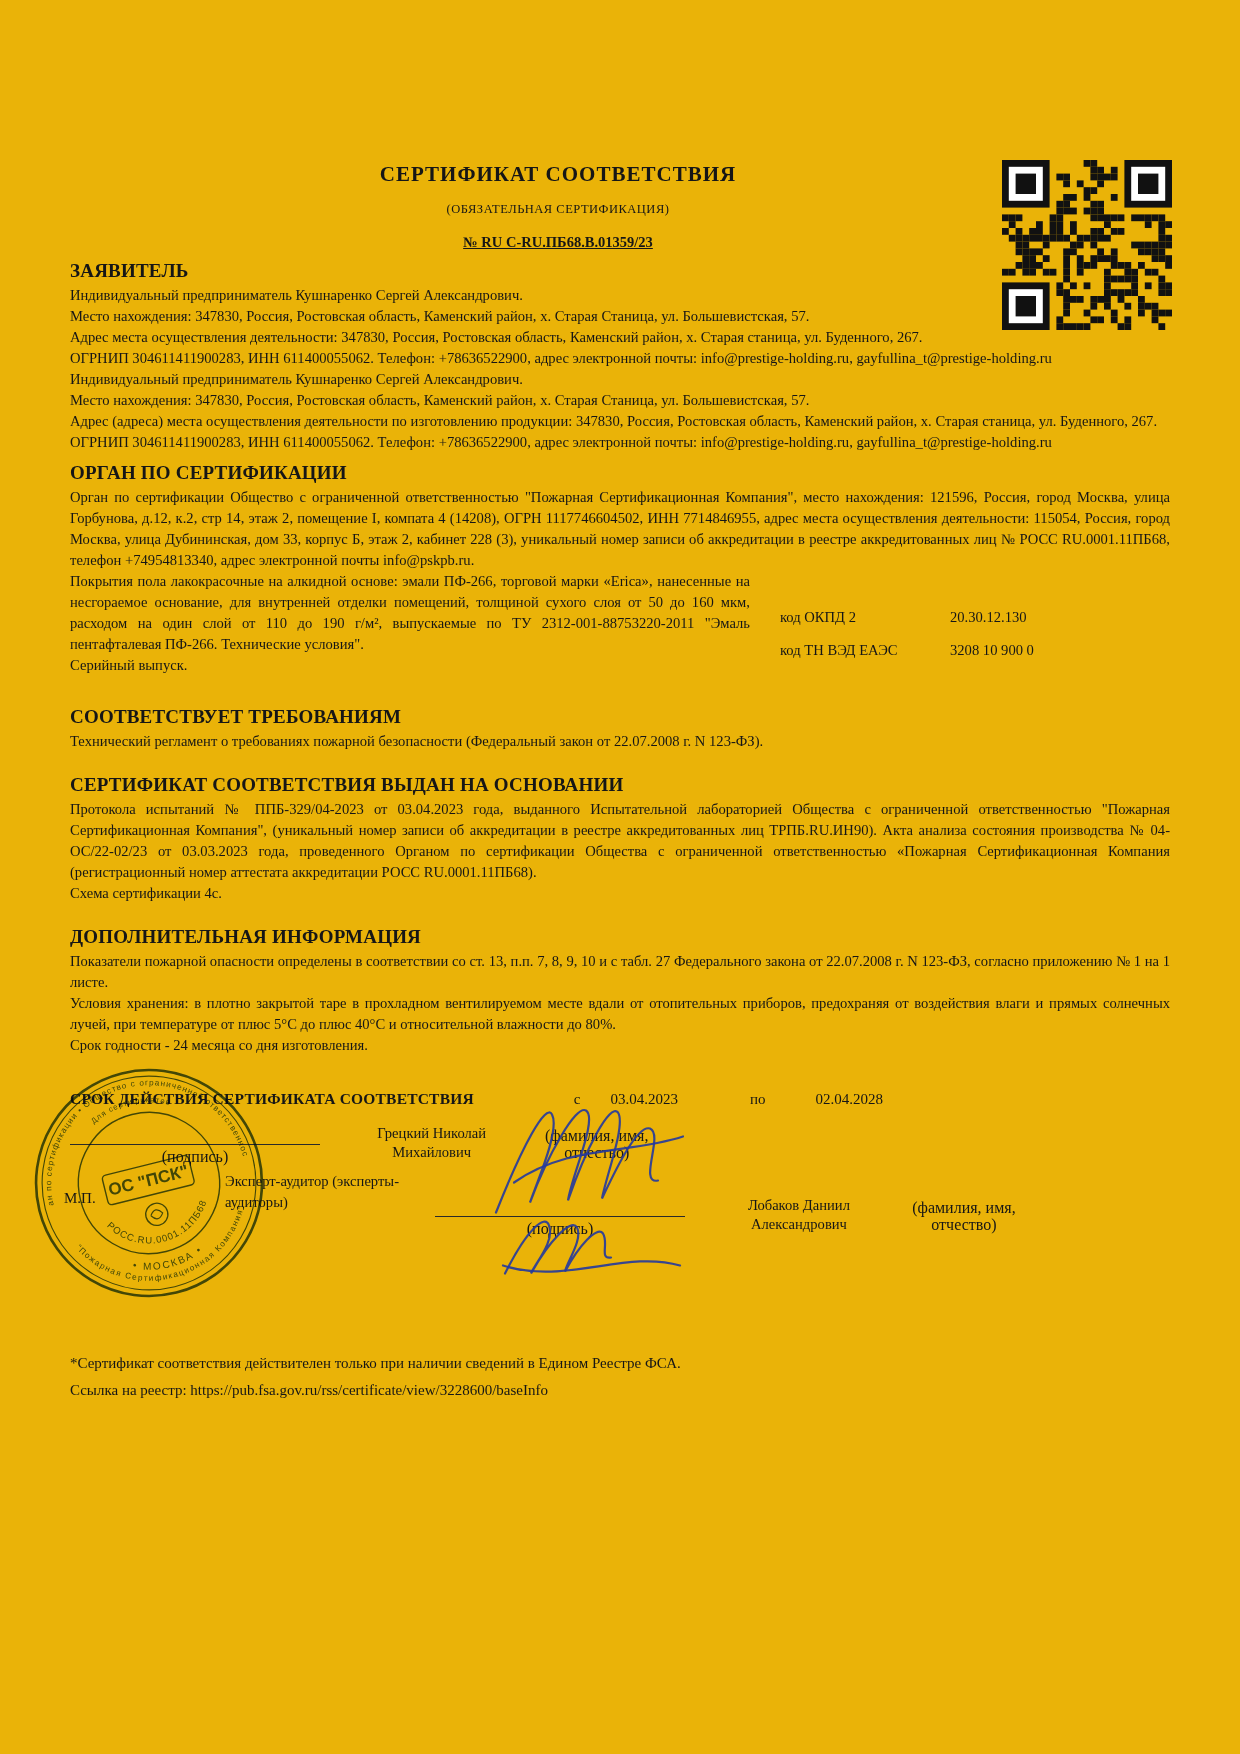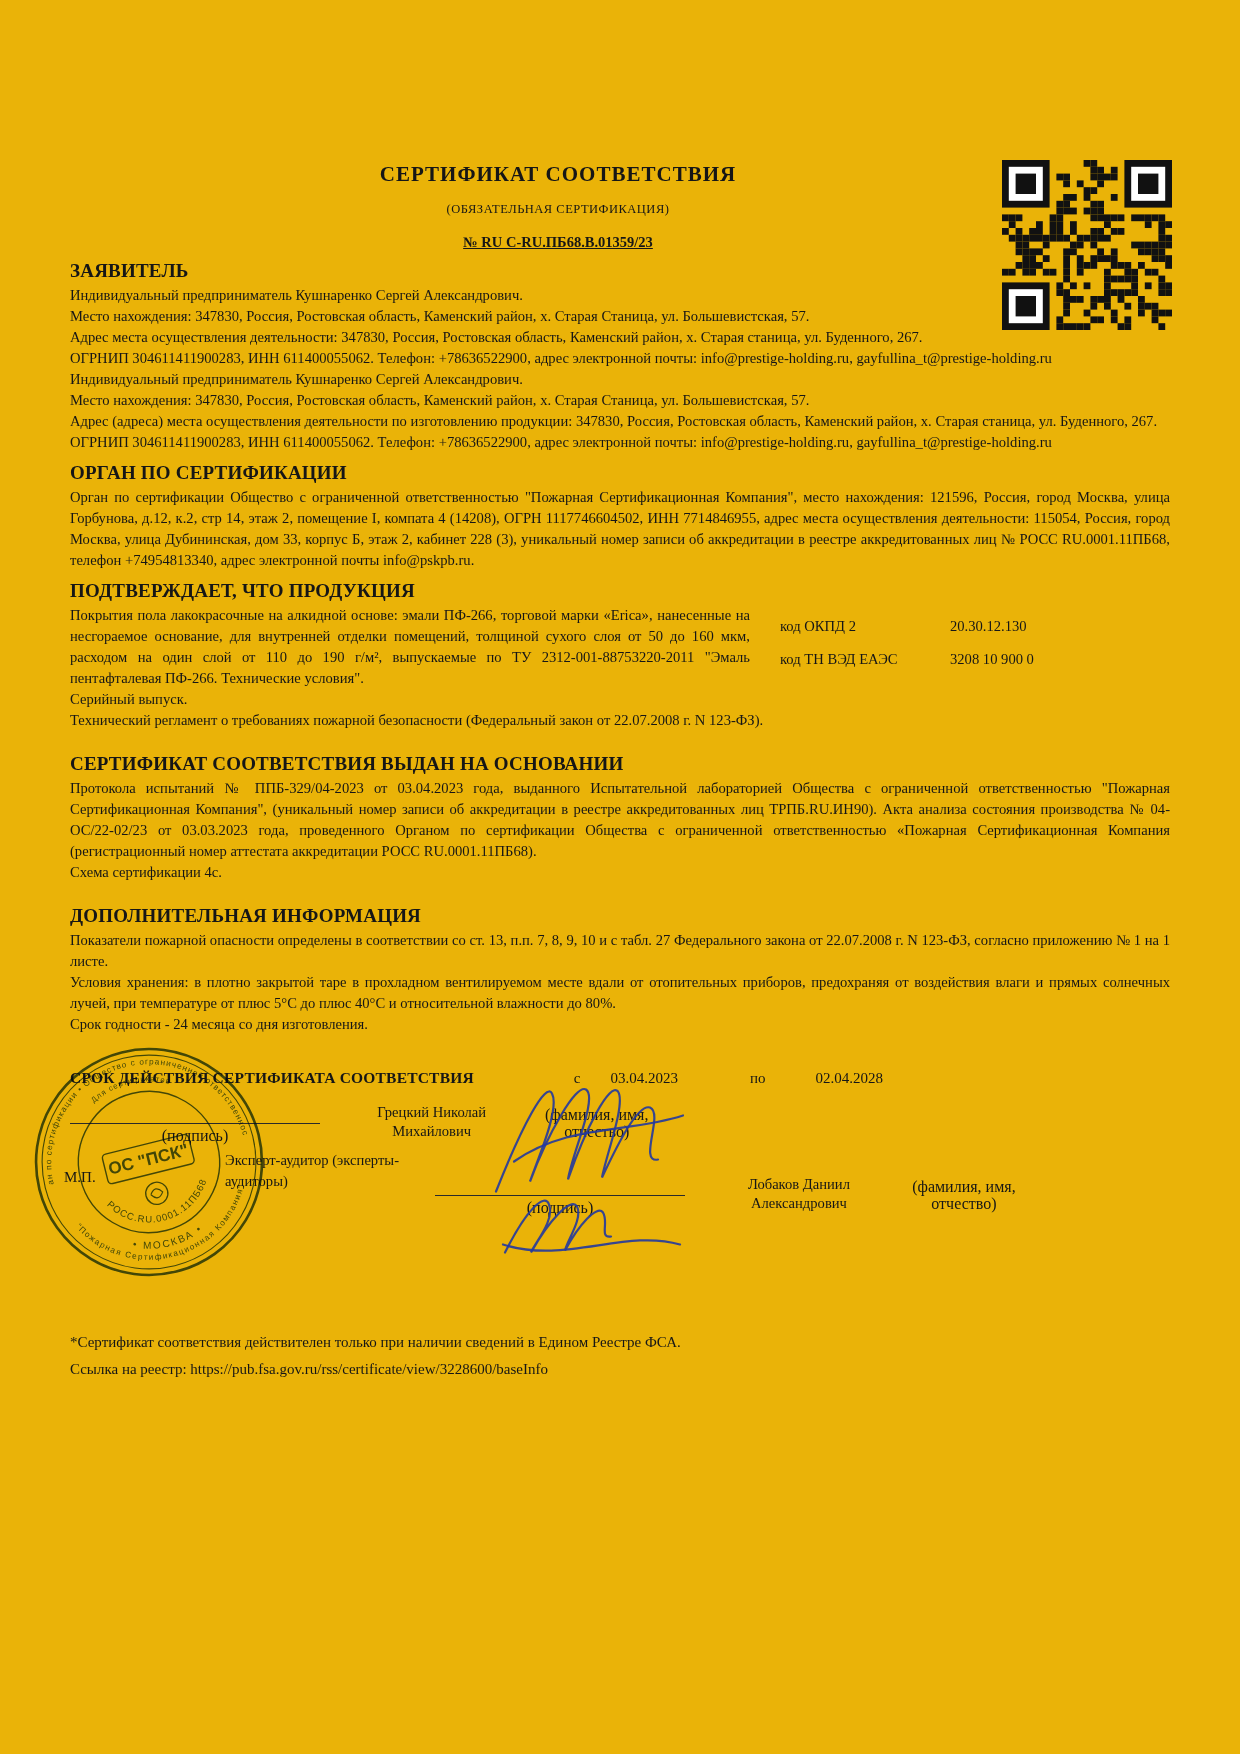--- a/index.html
+++ b/index.html
@@ -305,36 +305,36 @@
     <p>Адрес (адреса) места осуществления деятельности по изготовлению продукции: 347830, Россия, Ростовская область, Каменский район, х. Старая станица, ул. Буденного, 267.</p>
     <p>ОГРНИП 304611411900283, ИНН 611400055062. Телефон: +78636522900, адрес электронной почты: info@prestige-holding.ru, gayfullina_t@prestige-holding.ru</p>
   </div>
 
   <div class="sec">
     <h2>ОРГАН ПО СЕРТИФИКАЦИИ</h2>
     <p>Орган по сертификации Общество с ограниченной ответственностью "Пожарная Сертификационная Компания", место нахождения: 121596, Россия, город Москва, улица Горбунова, д.12, к.2, стр 14, этаж 2, помещение I, компата 4 (14208), ОГРН 1117746604502, ИНН 7714846955, адрес места осуществления деятельности: 115054, Россия, город Москва, улица Дубининская, дом 33, корпус Б, этаж 2, кабинет 228 (3), уникальный номер записи об аккредитации в реестре аккредитованных лиц № РОСС RU.0001.11ПБ68, телефон +74954813340, адрес электронной почты info@pskpb.ru.</p>
   </div>
 
   <div class="sec product-wrap">
-    <h2>ПОДТВЕРЖДАЕТ, ЧТО ПРОДУКЦИЯ</h2>
     <p class="product-desc">Покрытия пола лакокрасочные на алкидной основе: эмали ПФ-266, торговой марки «Erica», нанесенные на несгораемое основание, для внутренней отделки помещений, толщиной сухого слоя от 50 до 160 мкм, расходом на один слой от 110 до 190 г/м², выпускаемые по ТУ 2312-001-88753220-2011 "Эмаль пентафталевая ПФ-266. Технические условия".</p>
     <p class="product-desc">Серийный выпуск.</p>
     <div class="codes">
       <div class="code-row">
         <span class="code-label">код ОКПД 2</span>
         <span class="code-value">20.30.12.130</span>
       </div>
       <div class="code-row">
         <span class="code-label">код ТН ВЭД ЕАЭС</span>
         <span class="code-value">3208 10 900 0</span>
       </div>
     </div>
   </div>
 
   <div class="sec">
+    <h2 class="gap-lg">СООТВЕТСТВУЕТ ТРЕБОВАНИЯМ</h2>
     <p>Технический регламент о требованиях пожарной безопасности (Федеральный закон от 22.07.2008 г. N 123-ФЗ).</p>
   </div>
 
   <div class="sec">
     <h2 class="gap-md">СЕРТИФИКАТ СООТВЕТСТВИЯ ВЫДАН НА ОСНОВАНИИ</h2>
     <p>Протокола испытаний № ППБ-329/04-2023 от 03.04.2023 года, выданного Испытательной лабораторией Общества с ограниченной ответственностью "Пожарная Сертификационная Компания", (уникальный номер записи об аккредитации в реестре аккредитованных лиц ТРПБ.RU.ИН90). Акта анализа состояния производства № 04-ОС/22-02/23 от 03.03.2023 года, проведенного Органом по сертификации Общества с ограниченной ответственностью «Пожарная Сертификационная Компания (регистрационный номер аттестата аккредитации РОСС RU.0001.11ПБ68).</p>
     <p>Схема сертификации 4с.</p>
   </div>
 
   <div class="sec">

